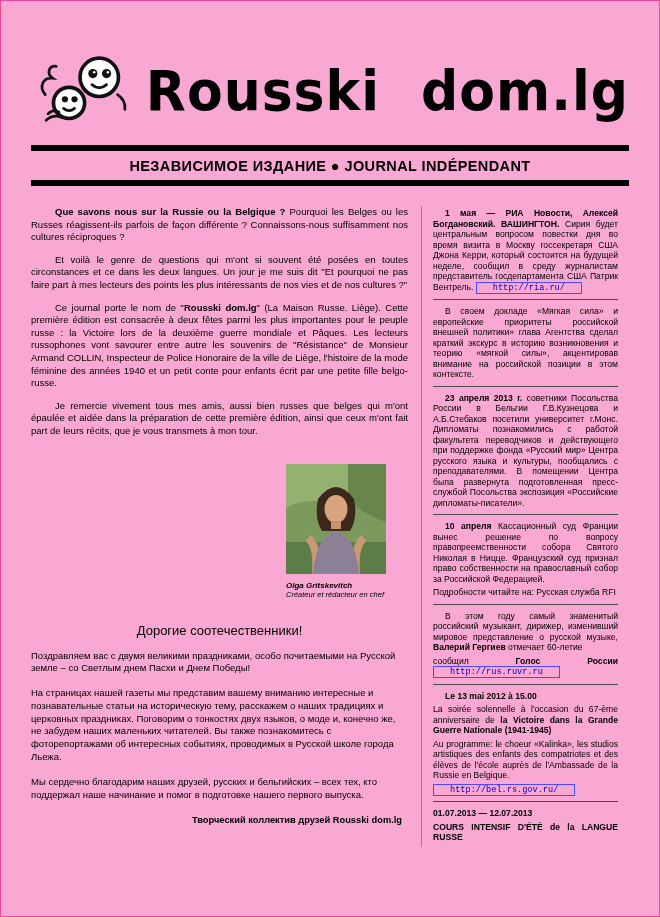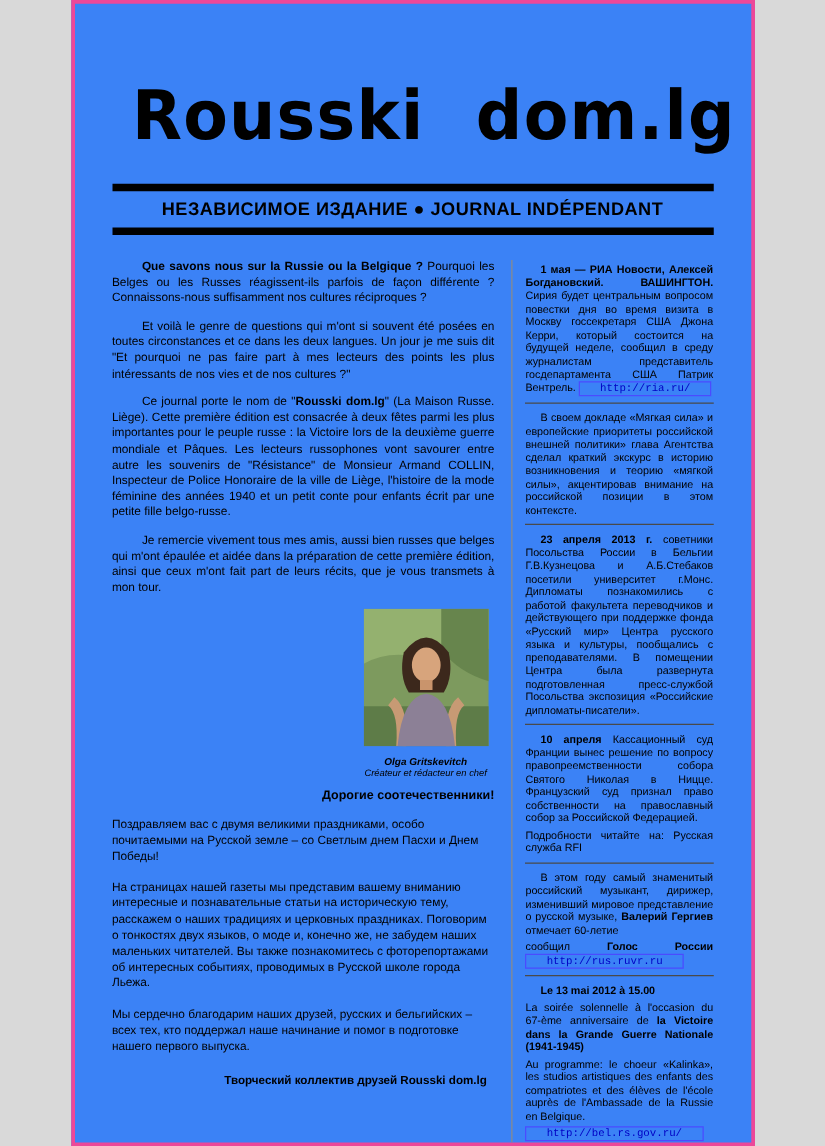--- a/index.html
+++ b/index.html
@@ -1,38 +1,38 @@
 <!DOCTYPE html>
 <html><head>
 <meta charset="utf-8">
 <style>
   html,body { margin:0; padding:0; background:#d9d9d9; font-family:"Liberation Sans", sans-serif; color:#000; }
-  .page { width:547px; height:917px; margin:0 auto; background:#3b82f6; border:3px solid #ec4899; box-sizing:border-box; overflow:hidden; position:relative; }
+  .page { width:660px; height:917px; margin:0 auto; background:#f9a8d4; border:1px solid #ec4899; box-sizing:border-box; overflow:hidden; position:relative; }
   .inner { padding:44px 30px 0 30px; }
 
   
   .masthead { display:flex; align-items:center; gap:10px; padding-left:6px; height:92px; }
   .masthead-title { font-family:"DejaVu Sans", sans-serif; font-weight:bold; font-size:52px; letter-spacing:1px; word-spacing:22px; white-space:nowrap; transform:scaleY(1.05); }
   .rule { height:6px; background:#000; }
   .rule.top { margin-top:8px; }
   .subtitle { text-align:center; font-weight:bold; font-size:14.5px; letter-spacing:0.4px; padding:7px 0 6px 0; }
 
   
   .columns { display:flex; margin-top:20px; }
   .col-left { width:390px; padding-right:13px; box-sizing:border-box; }
   .col-sep { width:1px; background:#8a8a8a; }
   .col-right { width:196px; padding-left:11px; box-sizing:border-box; font-size:8.6px; line-height:10.5px; text-align:justify; }
 
   
   .fr { font-size:9.5px; line-height:12.6px; text-align:justify; margin:0 0 10px 0; text-indent:24px; }
   .photo-row { display:flex; justify-content:flex-end; margin:2px 4px 6px 0; }
-  figure { margin:0; width:102px; text-align:center; }
+  figure { margin:16px; width:102px; }
   .caption-name { font-size:8px; font-weight:bold; font-style:italic; margin-top:3px; }
   .caption-role { font-size:7.5px; font-style:italic; }
-  .ru-greeting { text-align:right; font-weight:bold; font-size:10px; margin:8px 0 12px 0; }
+  .ru-greeting { text-align:center; font-weight:normal; font-size:13px; margin:8px 0 12px 0; }
   .ru-p { font-size:9.5px; line-height:12.8px; margin:0 0 12px 0; }
   .signoff { text-align:right; font-weight:bold; font-size:9.3px; margin-top:14px; padding-right:6px; }
 
   
   .news-item { margin:2px 0 4px 0; }
   .rich-p { margin:0 0 3px 0; }
   .rich-p.ind { text-indent:12px; }
   hr.item-divider { border:none; border-top:1px solid #4a4a4a; margin:6px 0 6px 0; }
 
   .b { font-weight:bold; }

